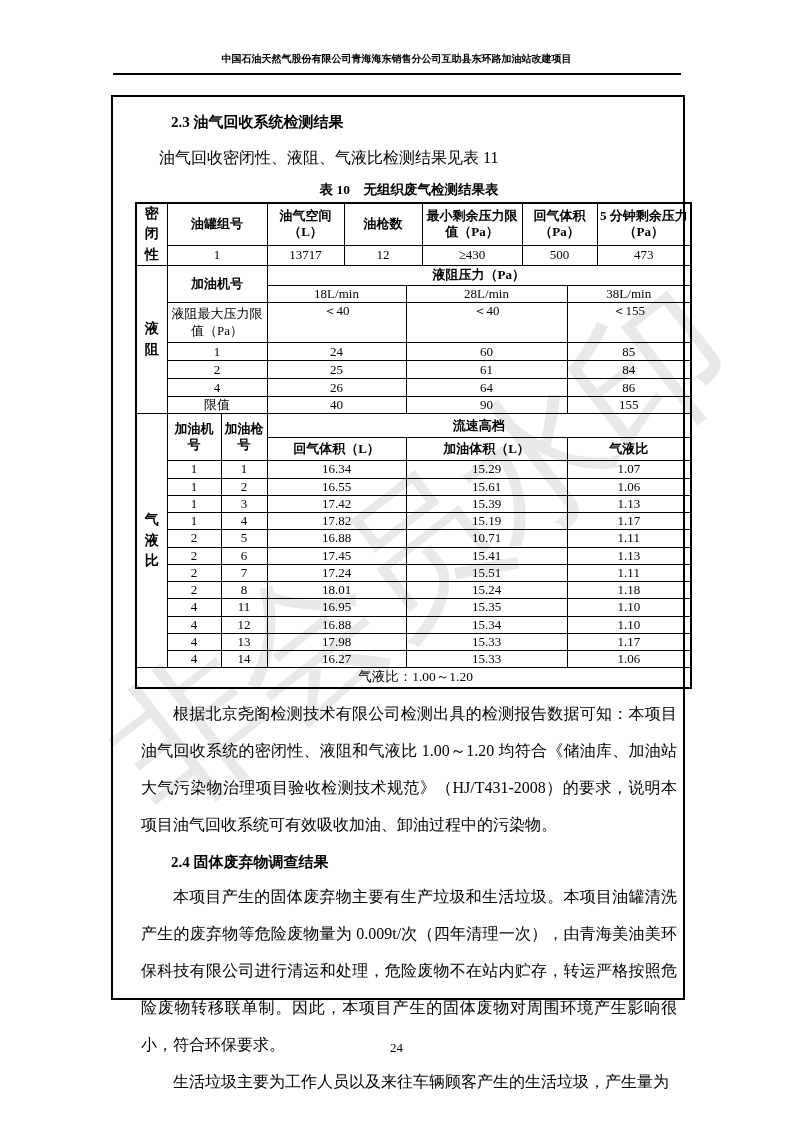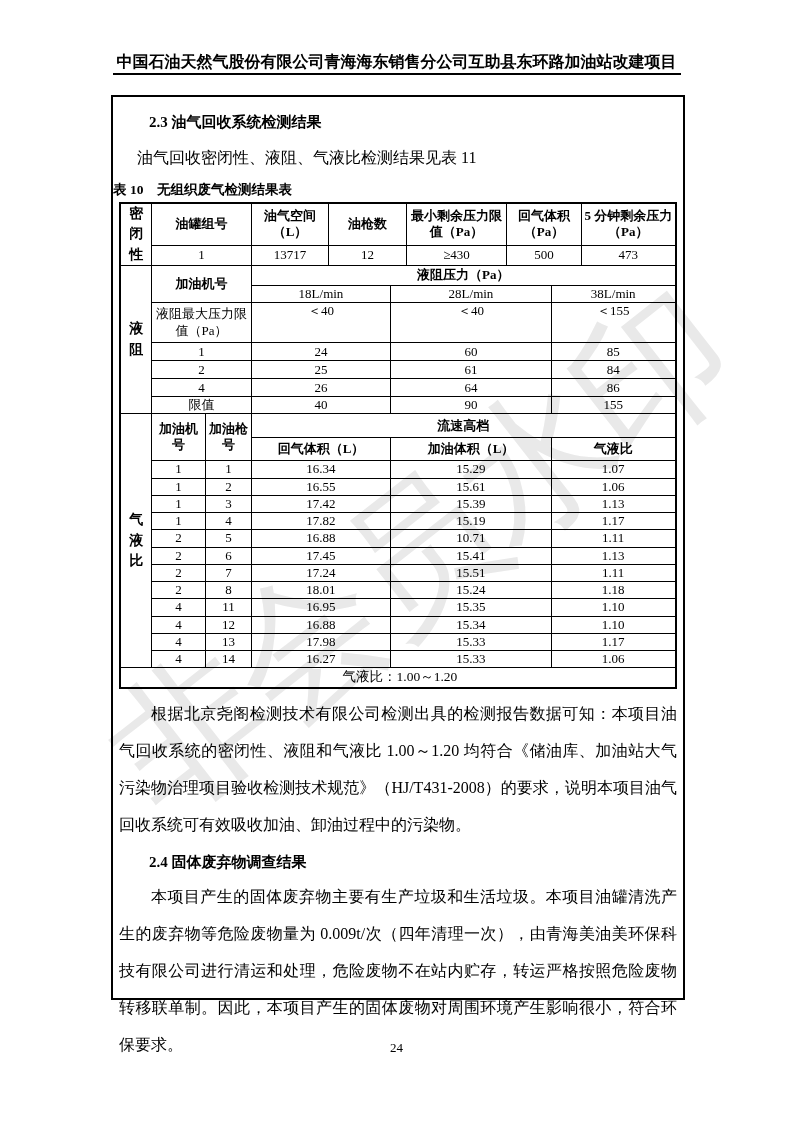--- a/index.html
+++ b/index.html
@@ -16,39 +16,39 @@
     position:absolute;left:420px;top:555px;
     transform:translate(-50%,-50%) rotate(-38deg);
     font-size:152px;font-weight:500;letter-spacing:-6px;
     color:#e9e9e9;white-space:nowrap;z-index:0;
     pointer-events:none;user-select:none;
     font-family:"Liberation Sans","DejaVu Sans",sans-serif;
   }
   
   .doc-header{
     position:absolute;top:52px;left:0;width:100%;
-    text-align:center;font-size:16px;font-weight:600;z-index:2;
+    text-align:center;font-size:10px;font-weight:600;z-index:2;
   }
   .header-rule{
     position:absolute;top:73px;left:113px;width:568px;
     border-top:2px solid #000;z-index:2;
   }
   
   .content-box{
     position:absolute;left:111px;top:95px;width:574px;height:905px;
-    border:2px solid #000;box-sizing:border-box;z-index:1;
+    border:2px solid #000;box-sizing:border-box;z-index:1;padding-left:22px;
   }
   .sec-heading{
     margin:16px 0 0 36px;font-size:15px;font-weight:bold;
   }
   .intro-line{
     margin:16px 0 0 24px;font-size:16px;
   }
   .tbl-caption{
-    margin:12px 0 2px 0;
+    margin:12px 0 2px 0;text-align:center;
     font-size:13.5px;font-weight:bold;
   }
   
   table.t10{
     border-collapse:collapse;table-layout:fixed;
     width:555px;margin:3px auto;border:2px solid #000;
   }
   .t10 td,.t10 th{
     border:1px solid #000;font-size:13px;text-align:center;
     vertical-align:middle;padding:0 2px;line-height:1.25;
@@ -279,16 +279,17 @@
       <td class="foot-cell" colspan="10">气液比：1.00～1.20</td>
     </tr>
   </tbody>
     </table>
 
   <div class="para">根据北京尧阁检测技术有限公司检测出具的检测报告数据可知：本项目油气回收系统的密闭性、液阻和气液比 1.00～1.20 均符合《储油库、加油站大气污染物治理项目验收检测技术规范》（HJ/T431-2008）的要求，说明本项目油气回收系统可有效吸收加油、卸油过程中的污染物。</div>
 
   <div class="sec-heading-2">2.4 固体废弃物调查结果</div>
 
   <div class="para">本项目产生的固体废弃物主要有生产垃圾和生活垃圾。本项目油罐清洗产生的废弃物等危险废物量为 0.009t/次（四年清理一次），由青海美油美环保科技有限公司进行清运和处理，危险废物不在站内贮存，转运严格按照危险废物转移联单制。因此，本项目产生的固体废物对周围环境产生影响很小，符合环保要求。</div>
+  <div class="para-last">生活垃圾主要为工作人员以及来往车辆顾客产生的生活垃圾，产生量为</div>
 
 </div>
 
 <div class="page-number">24</div>
 
 </body></html>

